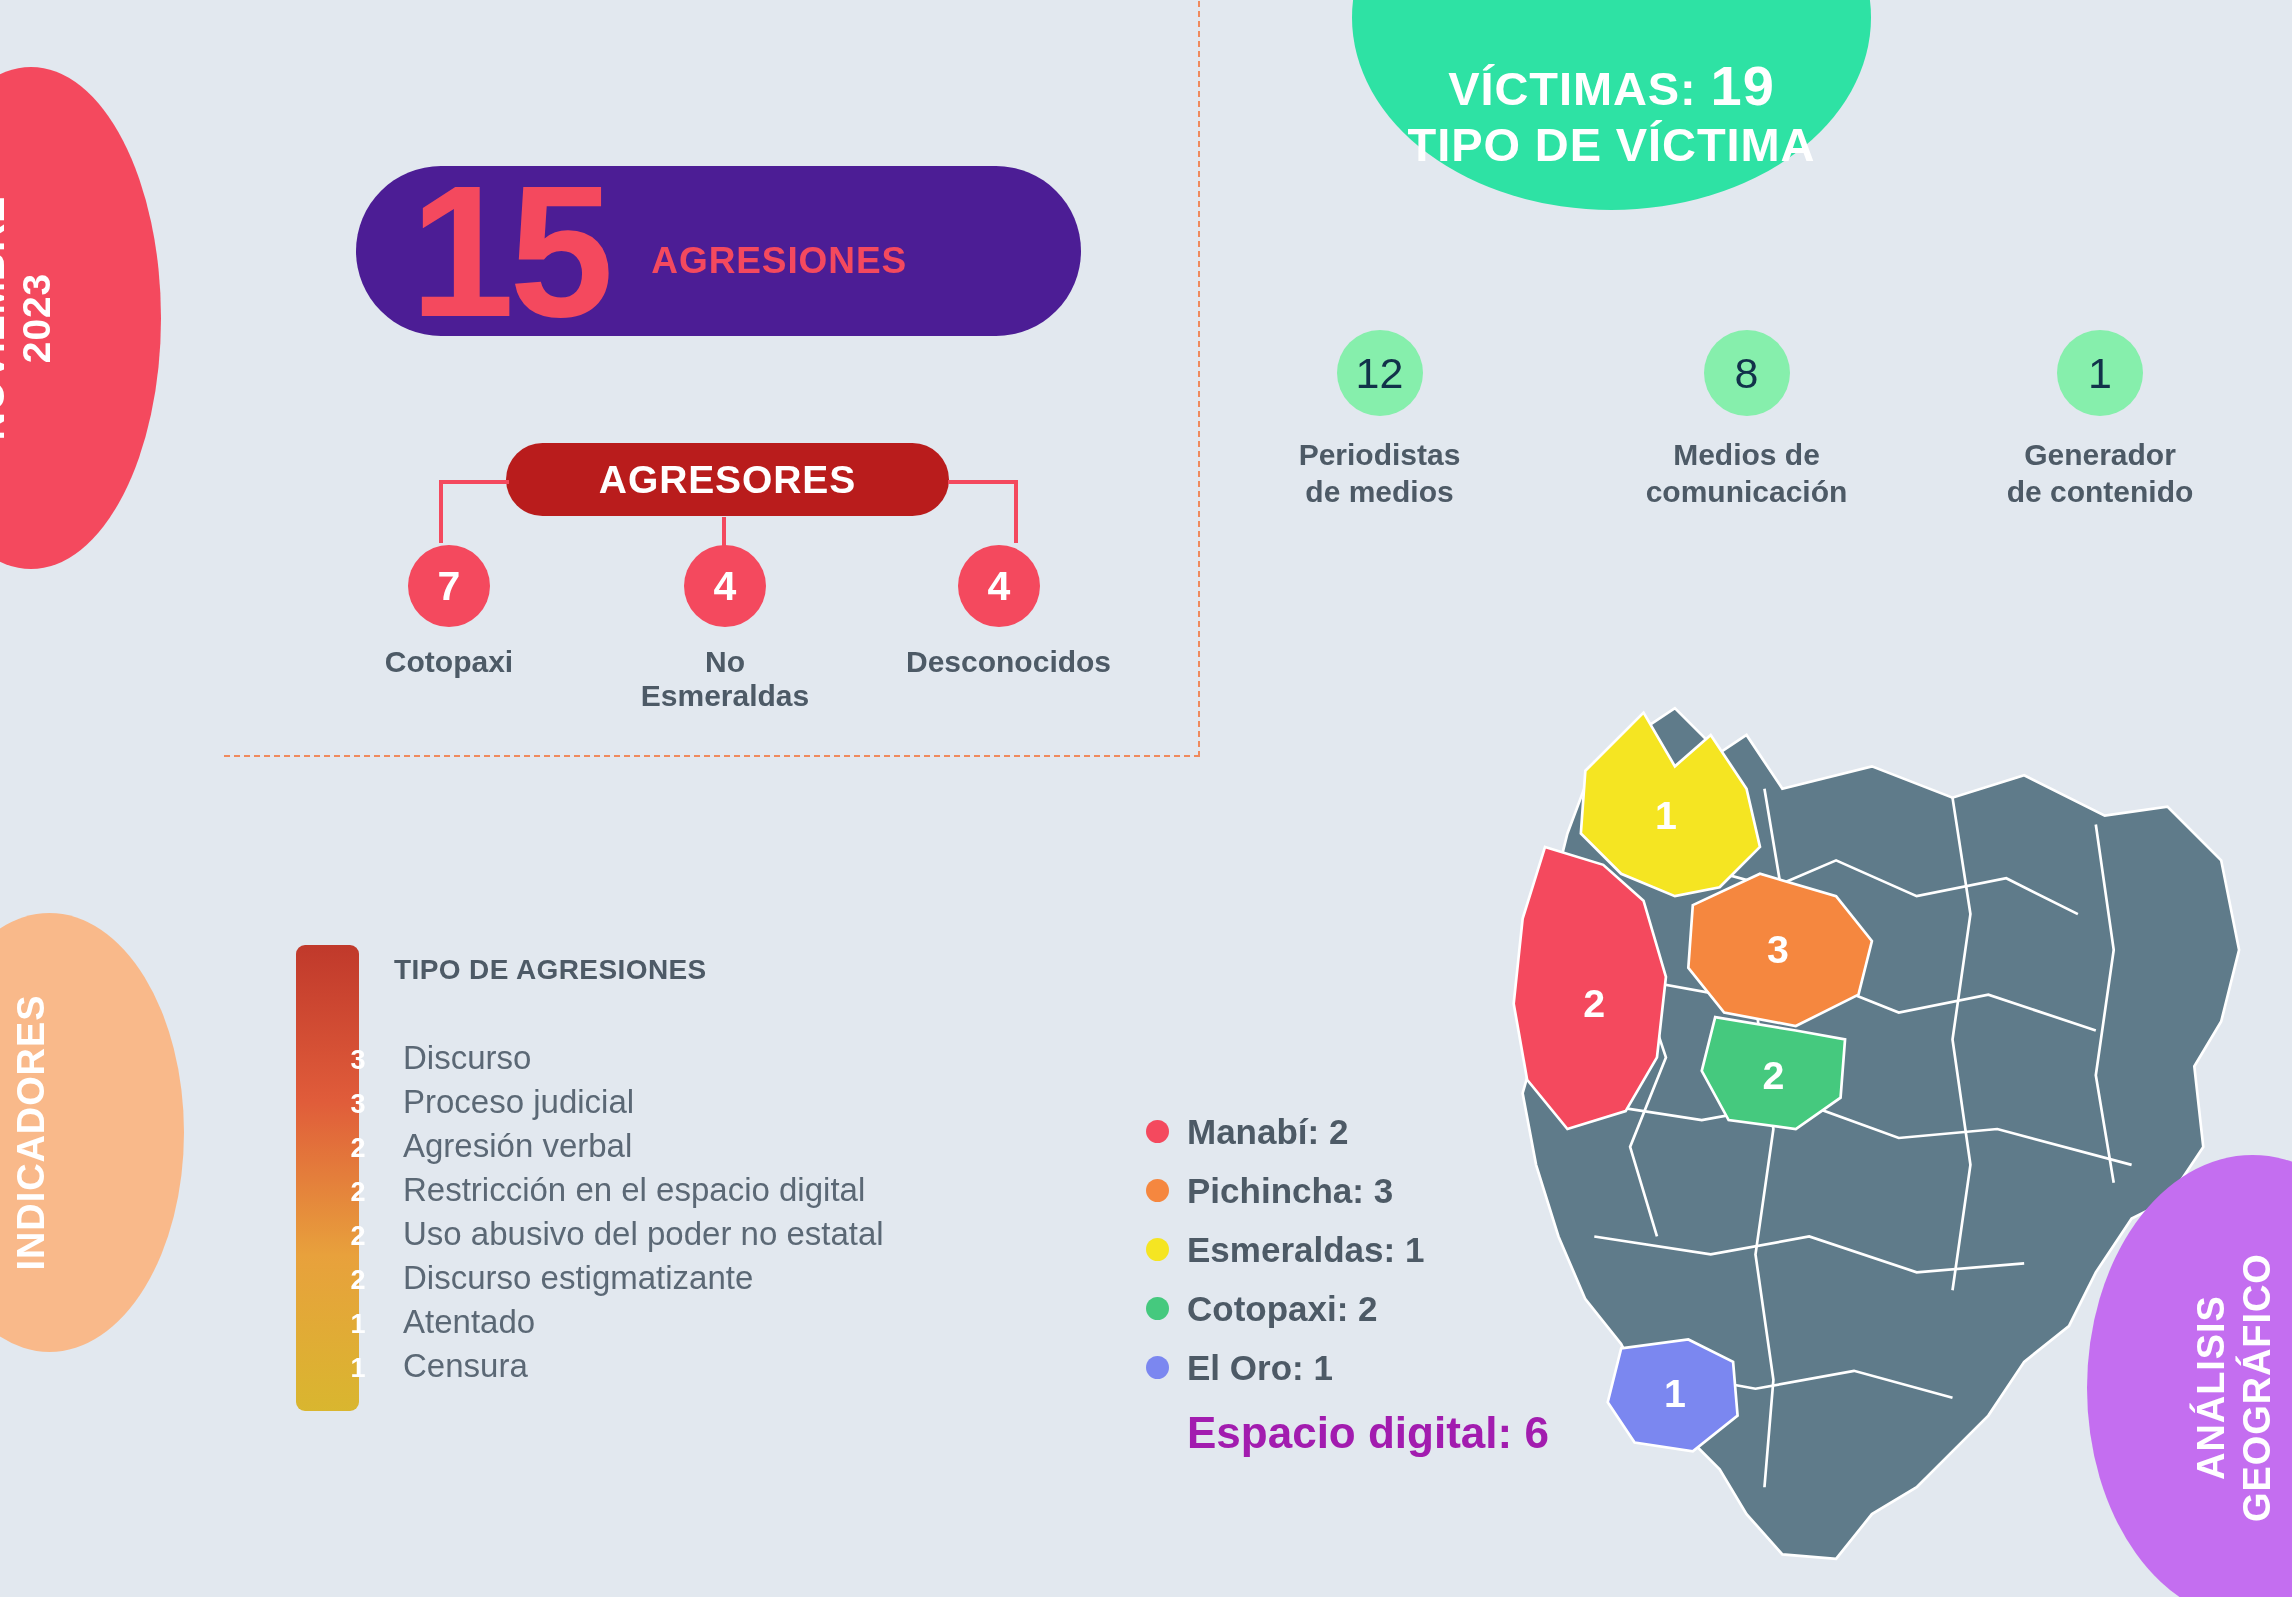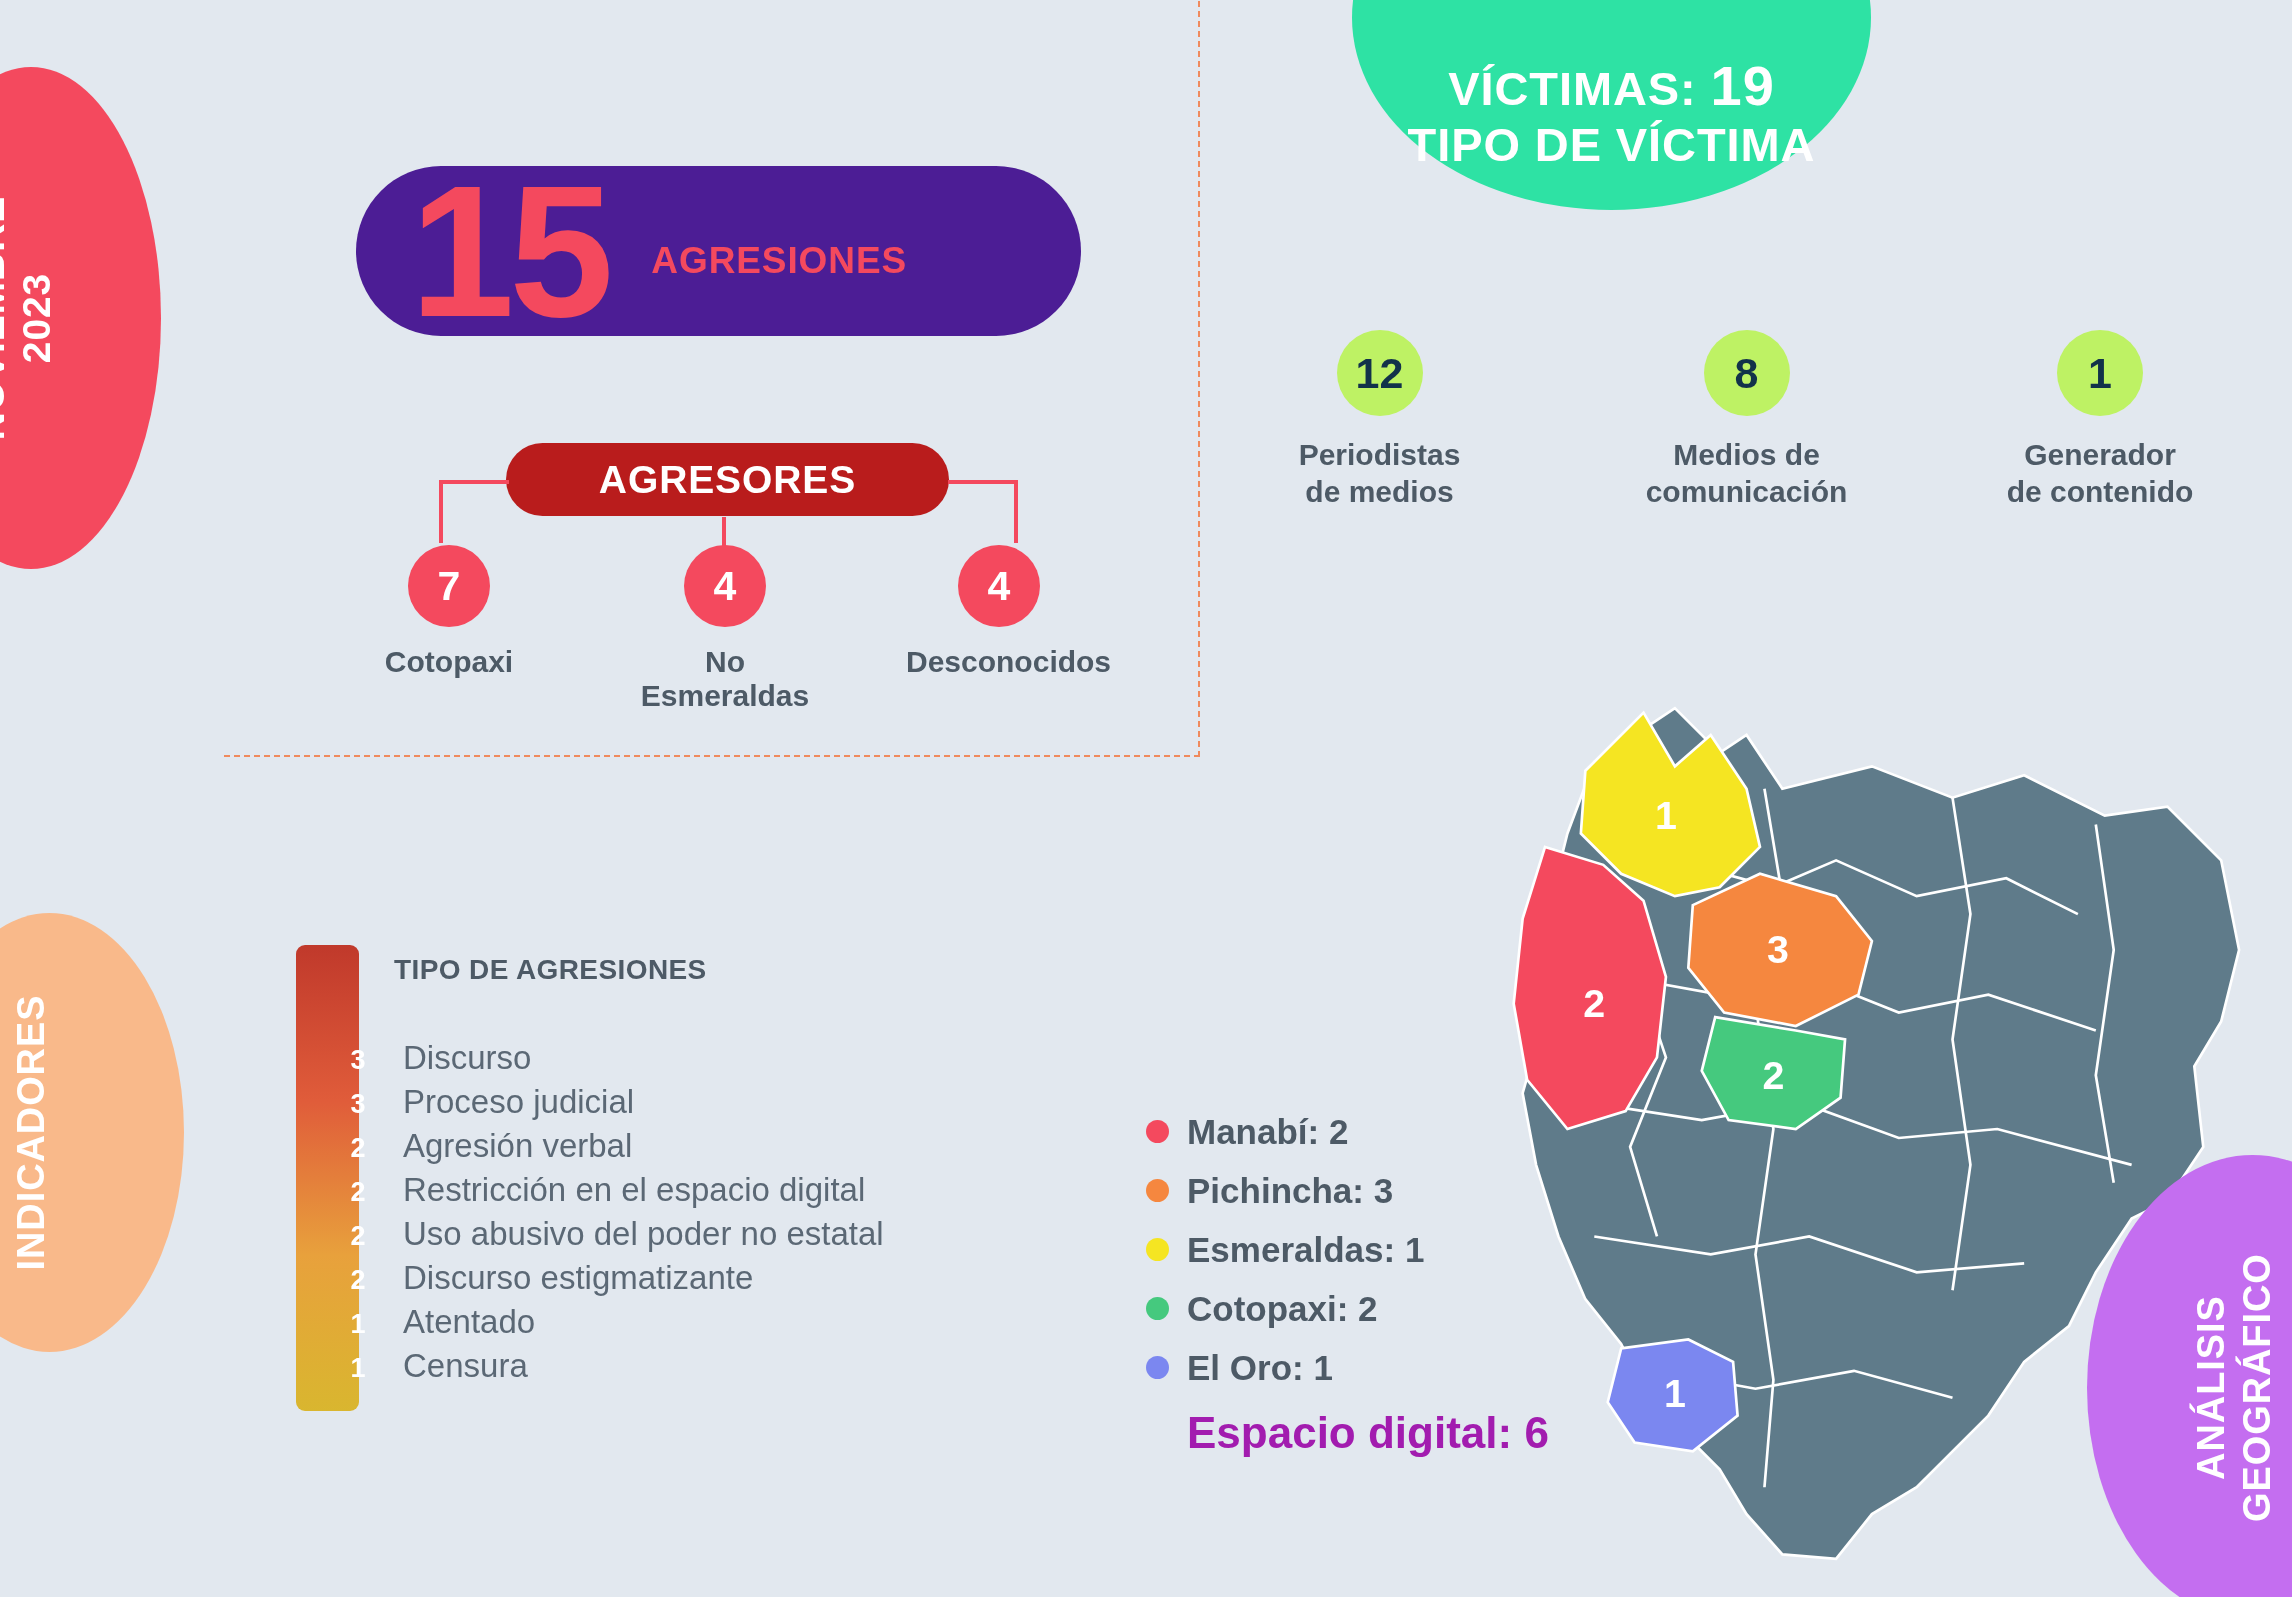--- a/index.html
+++ b/index.html
@@ -84,21 +84,21 @@
   }
   #victimas-header .line{
     color:#ffffff;font-size:47px;font-weight:bold;letter-spacing:0.9px;line-height:1.15;
     text-align:center;white-space:nowrap;
   }
   #victimas-count{font-size:56px;}
 
   .victim-group{position:absolute;text-align:center;}
   .victim-circle{
     width:86px;height:86px;border-radius:50%;
-    background:#bef264;color:#12324a;font-size:43px;font-weight:bold;
+    background:#86efac;color:#12324a;font-size:43px;font-weight:normal;
     display:flex;align-items:center;justify-content:center;margin:0 auto;
   }
   .victim-label{
     margin-top:19.7px;color:#4d5a66;font-size:30px;font-weight:bold;line-height:1.25;
   }
   #victim-0{left:1236px;top:330px;width:287px;}
   #victim-1{left:1603px;top:330px;width:287px;}
   #victim-2{left:1952px;top:330px;width:296px;}
 
   

